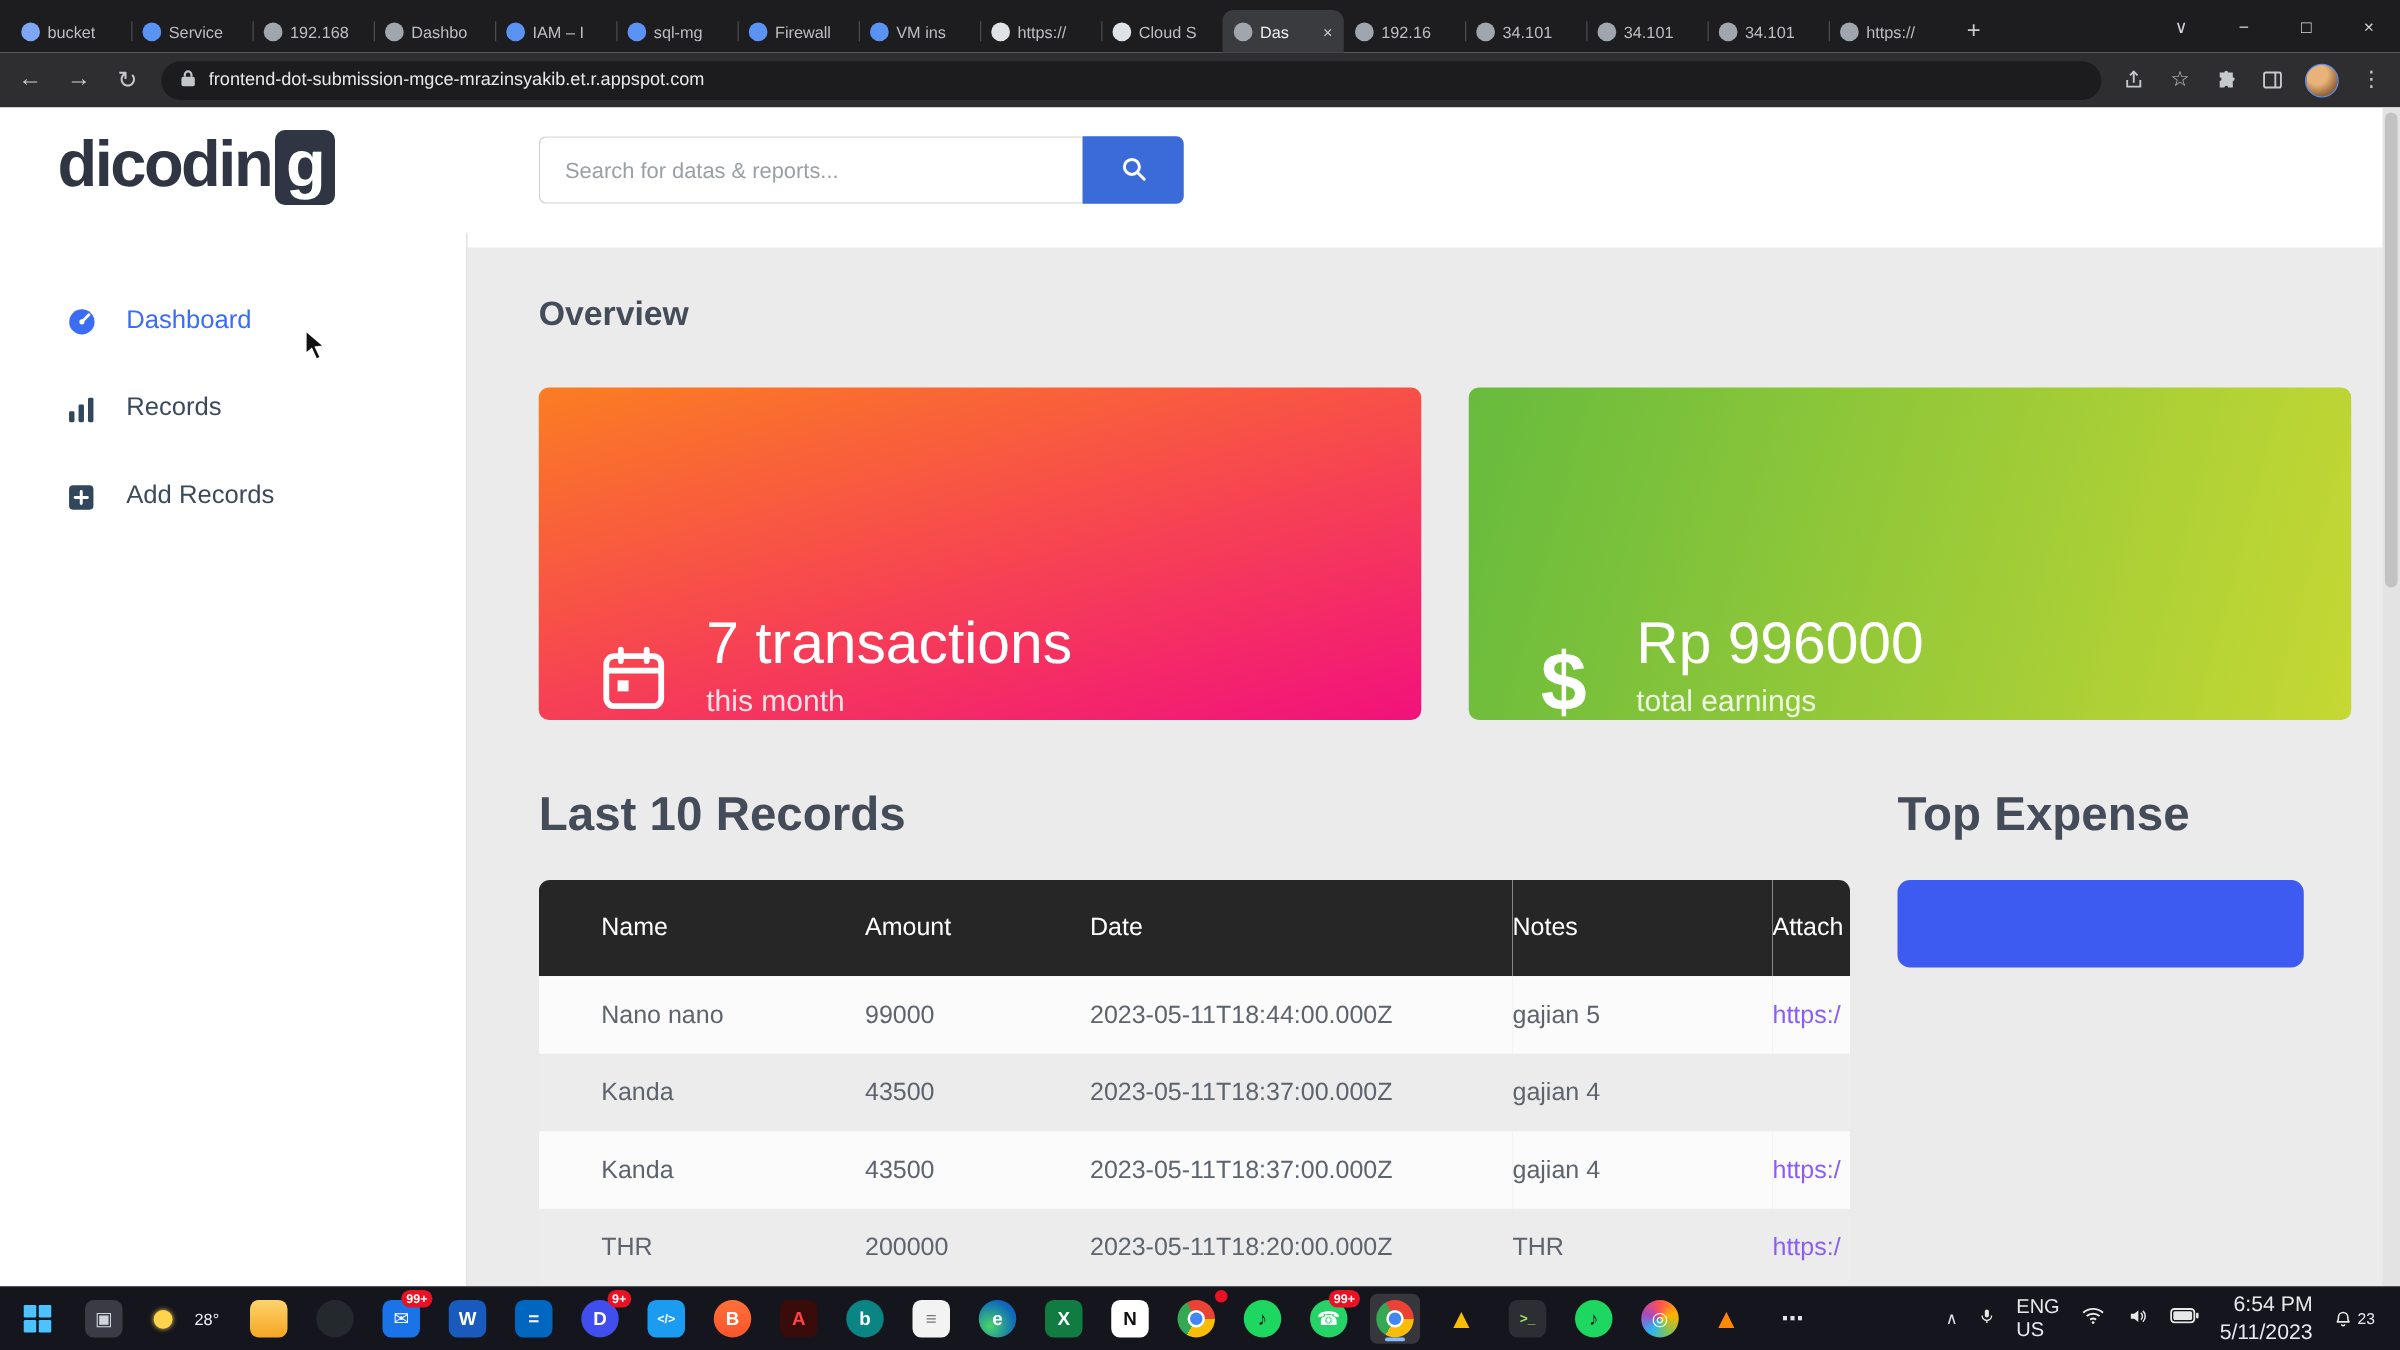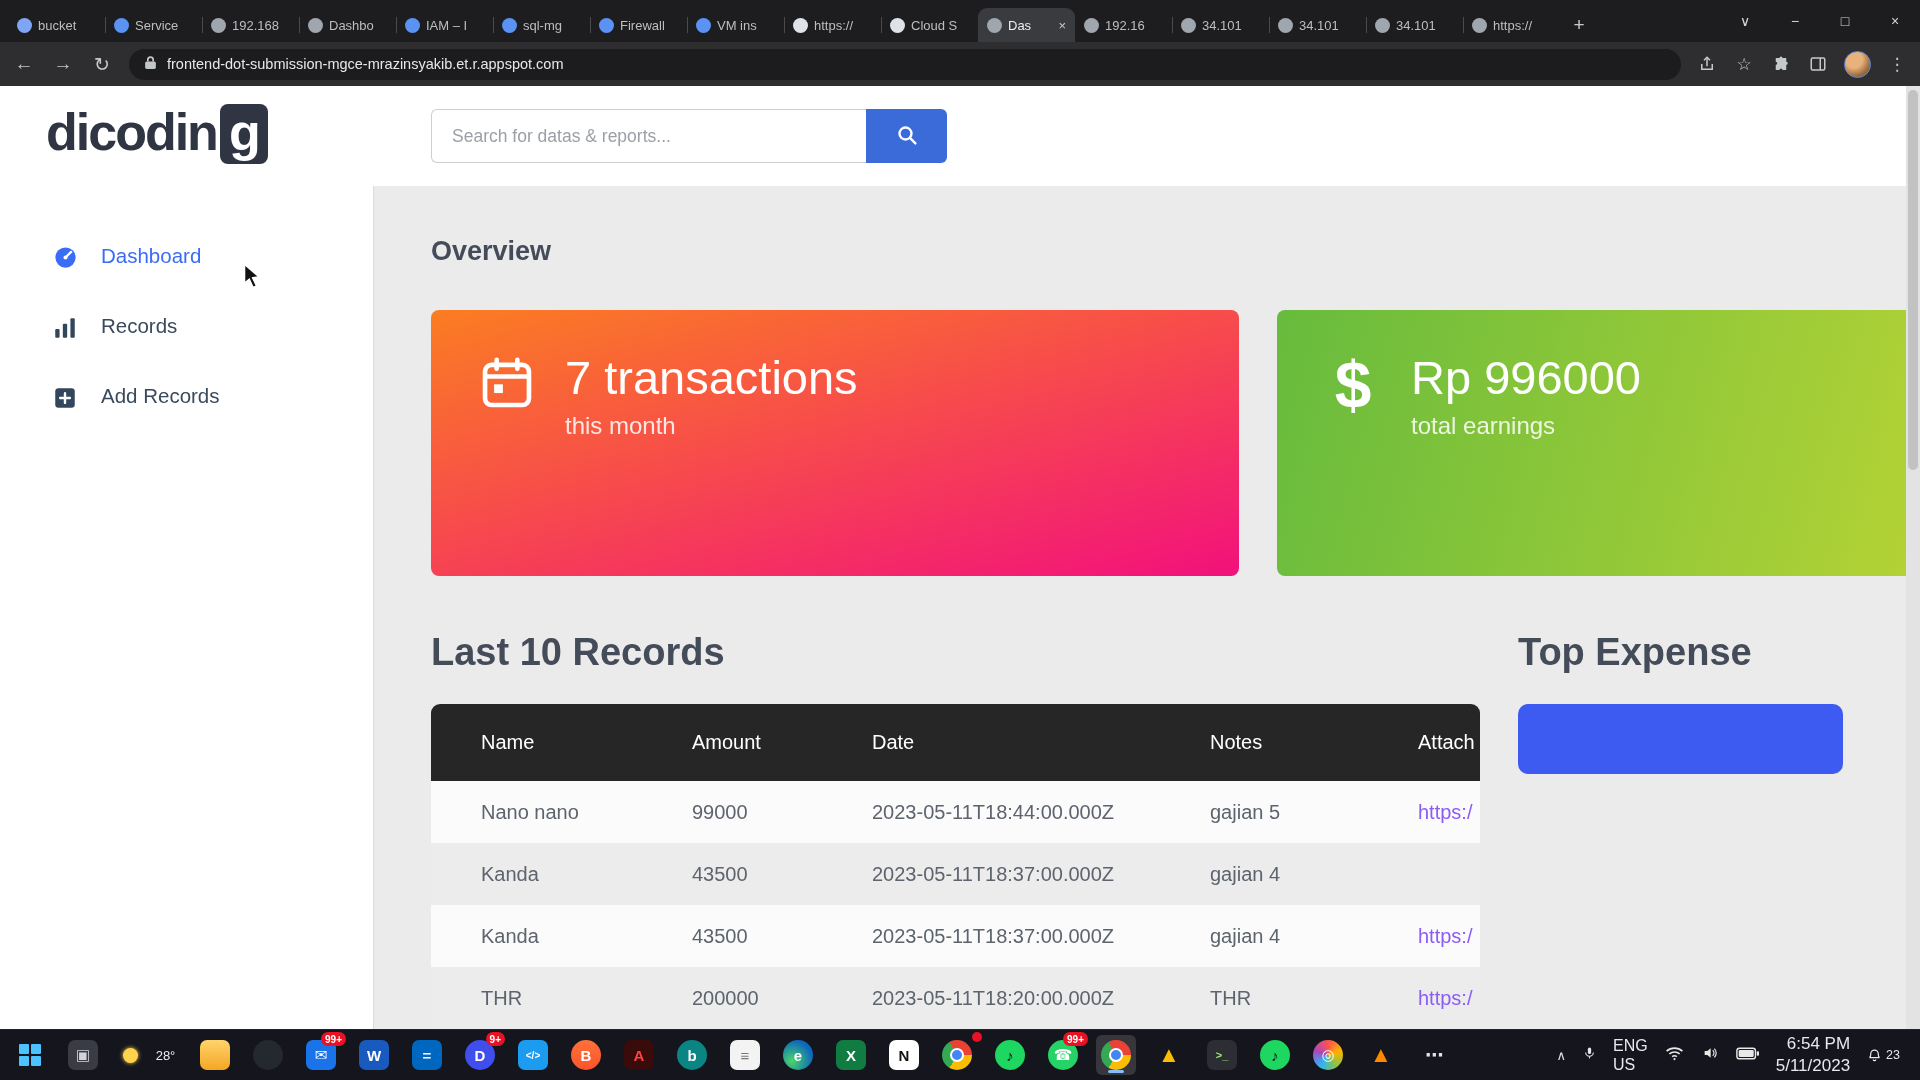--- a/index.html
+++ b/index.html
@@ -27,21 +27,21 @@
              display:flex; align-items:center; padding:0 12px; gap:15px; }
   .nav-icon { color:#c6c9cc; font-size:19px; width:24px; text-align:center; }
   .omnibox { flex:1; height:31px; background:#1c1c1e; border-radius:16px; display:flex; align-items:center;
              padding:0 15px; gap:10px; color:#e7e8ea; font-size:14.5px; overflow:hidden; white-space:nowrap; }
   .tool-icon { color:#c6c9cc; font-size:17px; display:flex; align-items:center; justify-content:center; width:22px; }
   .avatar { width:27px; height:27px; border-radius:50%;
             background:radial-gradient(circle at 35% 30%, #e9b27b 0 35%, #9a6a3d 70%, #5e3c1f); border:1.5px solid #5f8fe8; }
 
   
   .page { position:absolute; top:86px; left:0; width:1920px; height:943px; background:#ebebeb; overflow:hidden; }
-  .site-header { position:absolute; top:0; left:0; width:1920px; height:100px; background:#ffffff; }
+  .site-header { position:absolute; top:0; left:0; width:1920px; height:112px; background:#ffffff; }
   .logo { position:absolute; left:46px; top:16px; font-size:52px; font-weight:700; color:#2f3543; letter-spacing:-2px; }
   .logo .gbox { display:inline-block; background:#2f3543; color:#fff; border-radius:8px; padding:2px 9px 6px; margin-left:3px; line-height:1; }
 
   .searchbar { position:absolute; left:431px; top:23px; width:516px; height:54px; display:flex; }
   .searchbar input { flex:1; border:1px solid #cfcfcf; border-right:none; border-radius:6px 0 0 6px;
                      padding:0 20px; font-size:17.5px; color:#555; font-family:inherit; outline:none; }
   .searchbar input::placeholder { color:#9aa0a6; }
   .search-btn { width:81px; background:#3a6bd8; border:none; border-radius:0 6px 6px 0;
                 display:flex; align-items:center; justify-content:center; }
 
@@ -51,21 +51,21 @@
                font-size:20.5px; font-weight:500; color:#3a4a5c; }
   .menu-item.active { color:#3b6cf5; }
   .menu-item .mi { width:27px; height:27px; flex:none; display:flex; align-items:center; }
 
   .overview-title, .records-title, .topexp-title { position:absolute; font-weight:600; color:#454c59; }
   .overview-title { left:431px; top:150px; font-size:27px; }
   .records-title  { left:431px; top:545px; font-size:38px; }
   .topexp-title   { left:1518px; top:545px; font-size:38px; }
 
   .cards { position:absolute; left:431px; top:224px; display:flex; gap:38px; }
-  .card { width:808px; height:266px; border-radius:8px; color:#fff; padding:42px 0 0 44px; display:flex; gap:26px; }
+  .card { width:706px; height:266px; border-radius:8px; color:#fff; padding:42px 0 0 44px; display:flex; gap:26px;align-items:flex-end; }
   .card.orange { background:linear-gradient(165deg,#fb7d22 0%,#f2117c 100%); }
   .card.green  { background:linear-gradient(105deg,#67bb3d 0%,#c6d833 100%); }
   .card-icon { width:64px; height:64px; flex:none; display:flex; align-items:flex-start; justify-content:center; }
   .dollar { font-size:66px; font-weight:700; line-height:1; }
   .card-title { font-size:47px; font-weight:500; line-height:1.1; }
   .card-sub { font-size:24px; color:rgba(255,255,255,.85); margin-top:8px; }
 
   .table-wrap { position:absolute; left:431px; top:618px; width:1049px; height:325px; overflow:hidden;
                 border-radius:9px 9px 0 0; }
   table.records { table-layout:fixed; width:1137px; border-collapse:collapse; }

